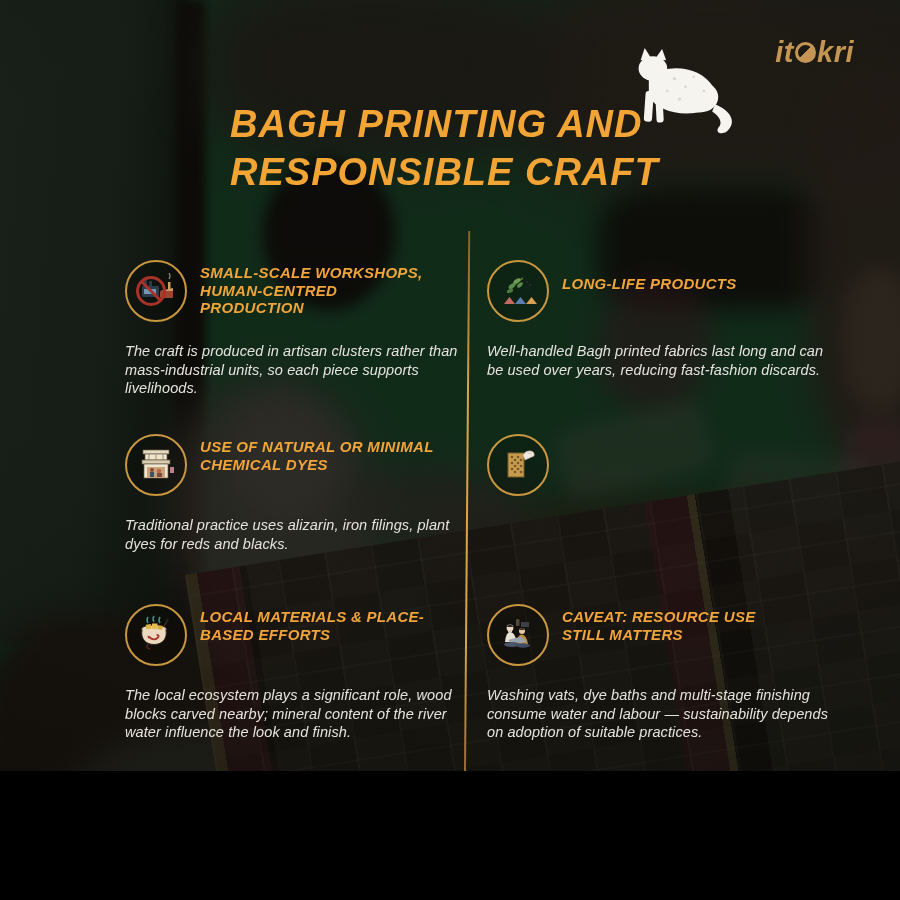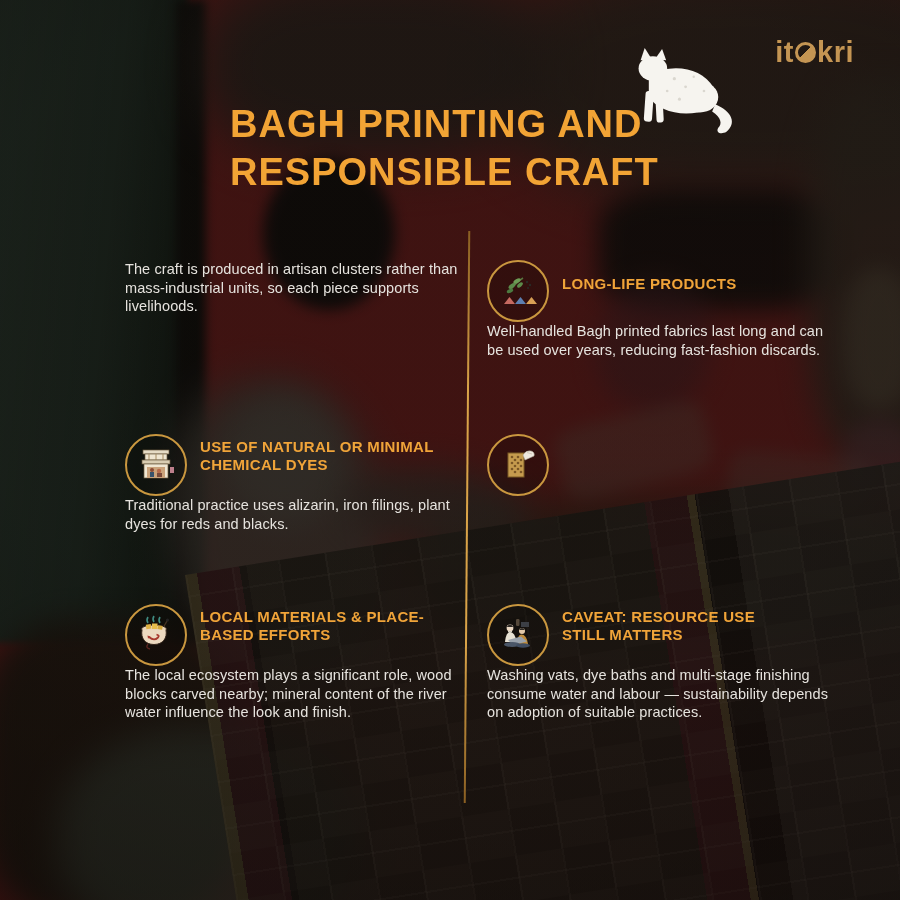--- a/index.html
+++ b/index.html
@@ -1,18 +1,18 @@
 <!DOCTYPE html>
 <html><head>
 <meta charset="utf-8">
 <style>
   html,body{margin:0;padding:0;background:#000;}
   .canvas{
-    position:relative;width:900px;height:900px;overflow:hidden;
-    background:#7f1d1d;font-family:"Liberation Sans",sans-serif;
+    position:relative;width:900px;height:771px;overflow:hidden;
+    background:#14532d;font-family:"Liberation Sans",sans-serif;font-style:italic;
     -webkit-font-smoothing:antialiased;
   }
   
   .bg{position:absolute;inset:0;z-index:0;}
   .blob{position:absolute;}
   .b-door{left:-12px;top:-12px;width:200px;height:655px;filter:blur(3px);
     background:linear-gradient(95deg,#2a3c31 0%,#223329 55%,#16241b 78%,#0d140f 100%);}
   .b-doorframe{left:176px;top:0;width:30px;height:645px;background:#0b0a08;filter:blur(5px);}
   .b-walltop{left:500px;top:-40px;width:500px;height:240px;background:#342a21;border-radius:40%;filter:blur(28px);opacity:.92;}
   .b-wallmid{left:200px;top:-30px;width:350px;height:190px;background:#2c2620;border-radius:40%;filter:blur(26px);opacity:.9;}
@@ -58,21 +58,21 @@
   .section{position:absolute;width:348px;}
   .s1{left:125px;top:260px;} .s2{left:487px;top:260px;}
   .s3{left:125px;top:434px;} .s4{left:487px;top:434px;}
   .s5{left:125px;top:604px;} .s6{left:487px;top:604px;}
   .sec-head{display:flex;gap:13px;align-items:flex-start;height:62px;}
   .icon-circle{width:62px;height:62px;border-radius:50%;border:2px solid #C9973F;flex:0 0 62px;
     box-sizing:border-box;display:flex;align-items:center;justify-content:center;background:rgba(0,0,0,.18);}
   .section-heading{color:#F0A439;font-size:15px;font-weight:700;line-height:1.18;
     letter-spacing:.3px;white-space:pre-line;margin-top:4px;}
   .v-center .section-heading{margin-top:15px;}
-  .section-body{color:#E6E3DE;font-size:14.5px;line-height:1.28;letter-spacing:.1px;}
+  .section-body{color:#E6E3DE;font-size:14.5px;line-height:1.28;letter-spacing:.1px;margin-top:20px;}
 </style>
 </head>
 <body>
 
 <div class="canvas">
 
   <div class="bg">
     <div class="blob b-door"></div>
     <div class="blob b-doorframe"></div>
     <div class="blob b-walltop"></div>
@@ -121,20 +121,39 @@
           <circle cx="48" cy="44" r="1.3"></circle>
         <circle cx="74" cy="30" r="1.2"></circle>
           <circle cx="60" cy="52" r="1.5"></circle>
           <circle cx="84" cy="44" r="1.3"></circle>
       </g>
     </svg>
 
     <div class="divider"></div>
 
     <div class="section s1">
+      <div class="sec-head">
+        <div class="icon-circle">
+          <svg width="44" height="44" viewBox="0 0 44 44">
+            <rect x="8" y="17" width="17" height="11" rx="1" fill="#2c3b49"></rect>
+            <rect x="10" y="10" width="3" height="7" fill="#2c3b49"></rect>
+            <rect x="15" y="12" width="3" height="5" fill="#2c3b49"></rect>
+            <rect x="10" y="20" width="12" height="5" fill="#7fa8c9" opacity=".85"></rect>
+            <polygon points="26,22 39,19 39,22" fill="#c9a15f"></polygon>
+            <rect x="26" y="22" width="13" height="7" rx="1" fill="#9c4632"></rect>
+            <rect x="34" y="13" width="2.5" height="8" fill="#c9a15f"></rect>
+            <path d="M35 10 q2 -3 0 -6" stroke="#8c8c86" stroke-width="1.2" fill="none"></path>
+            <circle cx="17" cy="22" r="13.5" stroke="#a83228" stroke-width="3" fill="none"></circle>
+            <line x1="7.5" y1="12.5" x2="26.5" y2="31.5" stroke="#a83228" stroke-width="3"></line>
+          </svg>
+        </div>
+        <div class="section-heading">SMALL-SCALE WORKSHOPS,
+HUMAN-CENTRED
+PRODUCTION</div>
+      </div>
       <div class="section-body">The craft is produced in artisan clusters rather than mass-industrial units, so each piece supports livelihoods.</div>
     </div>
 
     <div class="section s2 v-center">
       <div class="sec-head">
         <div class="icon-circle">
           <svg width="44" height="44" viewBox="0 0 44 44">
             <path d="M13 23 Q19 14 27 9" stroke="#58743d" stroke-width="1.5" fill="none"></path>
             <ellipse cx="16" cy="17" rx="4" ry="2" fill="#5c8a4a" transform="rotate(-35 16 17)"></ellipse>
             <ellipse cx="21" cy="12" rx="4" ry="2" fill="#6d9c55" transform="rotate(-30 21 12)"></ellipse>

